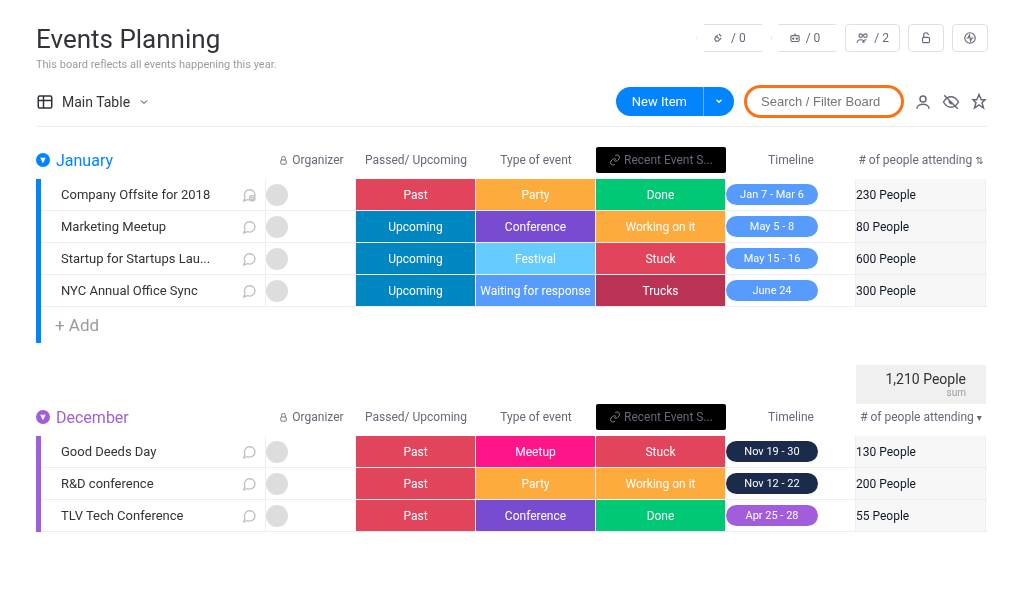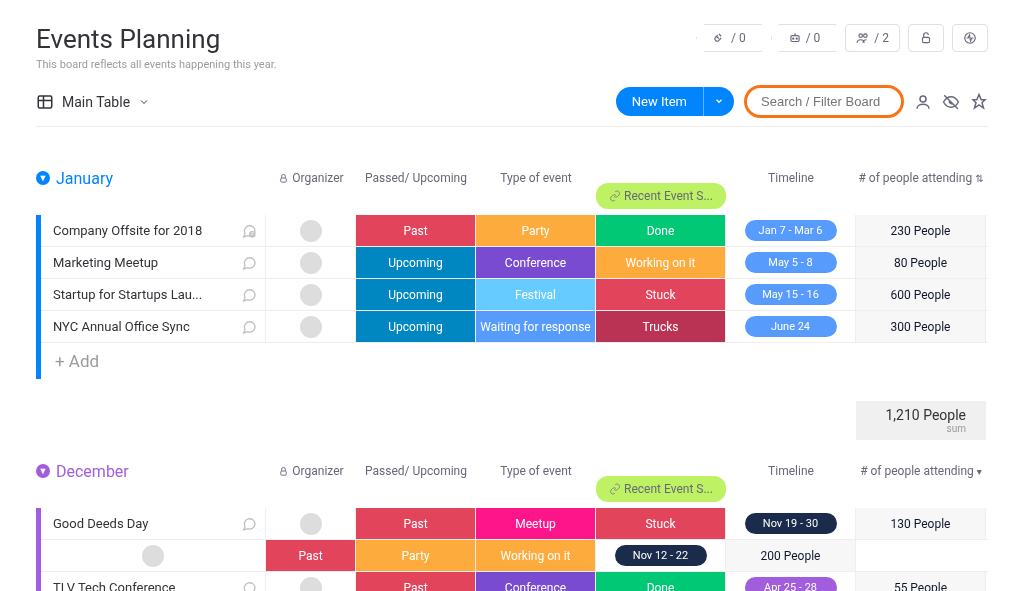--- a/index.html
+++ b/index.html
@@ -29,30 +29,30 @@
 .group { margin-bottom: 22px; }
 .group-header { display: grid; grid-template-columns: 230px 90px 120px 120px 130px 130px 130px; align-items: center; gap: 0; margin-bottom: 6px; }
 .group-title-wrap { display:flex; align-items:center; gap:6px; }
 .group-title { font-size: 16px; font-weight: 400; }
 .group-jan .group-title { color: #0085ff; }
 .group-feb .group-title { color: #a25ddc; }
 .caret-circle { width:14px; height:14px; border-radius:50%; display:flex; align-items:center; justify-content:center; color:#fff; font-size:9px;}
 .group-jan .caret-circle { background:#0085ff; }
 .group-feb .caret-circle { background:#a25ddc; }
 .col-head { font-size: 12px; color: #676879; text-align: center; display:flex; align-items:center; justify-content:center; gap:3px; padding:6px 2px;}
-.col-head.link-cell { background:#bef264; border-radius:12px;margin-top:36px;}
+.col-head.link-cell { background:#000000; border-radius:2px;}
 .lock-icon { width:11px; height:11px; }
 .sort-icon {font-size:10px;}
 
 .rows { border-left: 5px solid; }
 .group-jan .rows { border-left-color: #0085ff; }
 .group-feb .rows { border-left-color: #a25ddc; }
 .row { display: grid; grid-template-columns: 225px 90px 120px 120px 130px 130px 130px; align-items: stretch; border-bottom: 1px solid #eee; height: 32px; }
-.row > div { display:flex; align-items:center; justify-content:center; border-right:1px solid #eee; }
-.row .name-cell { justify-content: flex-start; padding-left: 12px; gap:8px; font-size:13px; color:#323338; border-left:none;}
+.row > div { display:flex; align-items:center; justify-content:flex-start; border-right:1px solid #eee; }
+.row .name-cell { justify-content: flex-start; padding-left: 20px; gap:8px; font-size:13px; color:#323338; border-left:none;}
 .row .name-cell .chat-ic { width:16px; height:16px; color:#c0c0c0; margin-left:auto; margin-right:8px;}
 .row .org-cell .avatar { width:22px; height:22px; border-radius:50%; background:#ddd; display:inline-block; }
 .pill { color:#fff; width:100%; height:100%; display:flex; align-items:center; justify-content:center; font-size:12px; }
 .timeline-pill { border-radius: 14px; color:#fff; font-size:11px; padding:4px 0; width:92px; text-align:center; }
 .people-cell { font-size:12px; color:#0f172a; background:#f7f7f7;}
 .add-row { padding:8px 14px; color:#9b9b9b; font-size:17px; cursor:pointer; }
 .summary { display:grid; grid-template-columns: 225px 90px 120px 120px 130px 130px 130px; margin-left:5px;}
 .summary .sum-cell { grid-column:7; background:#f0f0f0; text-align:right; padding:6px 20px;}
 .summary .sum-cell .big {font-size:14px; color:#323338;}
 .summary .sum-cell .small {font-size:10px; color:#9b9b9b;}
@@ -333,20 +333,26 @@
             </div>
       <div>
               <span class="pill" style="background:#e2445c">Stuck</span>
             </div>
       <div>
               <span class="timeline-pill" style="background:#1a2b4c">Nov 19 - 30</span>
             </div>
       <div class="people-cell">130 People</div>
     </div>
           <div class="row">
+      <div class="name-cell">
+        <span>R&amp;D conference</span>
+        <span class="chat-ic"><svg viewBox="0 0 24 24" fill="none" stroke="currentColor" stroke-width="2">
+                  <path d="M21 12a8 8 0 01-11 7L4 21l2-5a8 8 0 1115-4z"></path>
+                </svg></span>
+      </div>
       <div class="org-cell">
               <span class="avatar a4"></span>
             </div>
       <div>
               <span class="pill" style="background:#e2445c">Past</span>
             </div>
       <div>
               <span class="pill" style="background:#fdab3d">Party</span>
             </div>
       <div>

